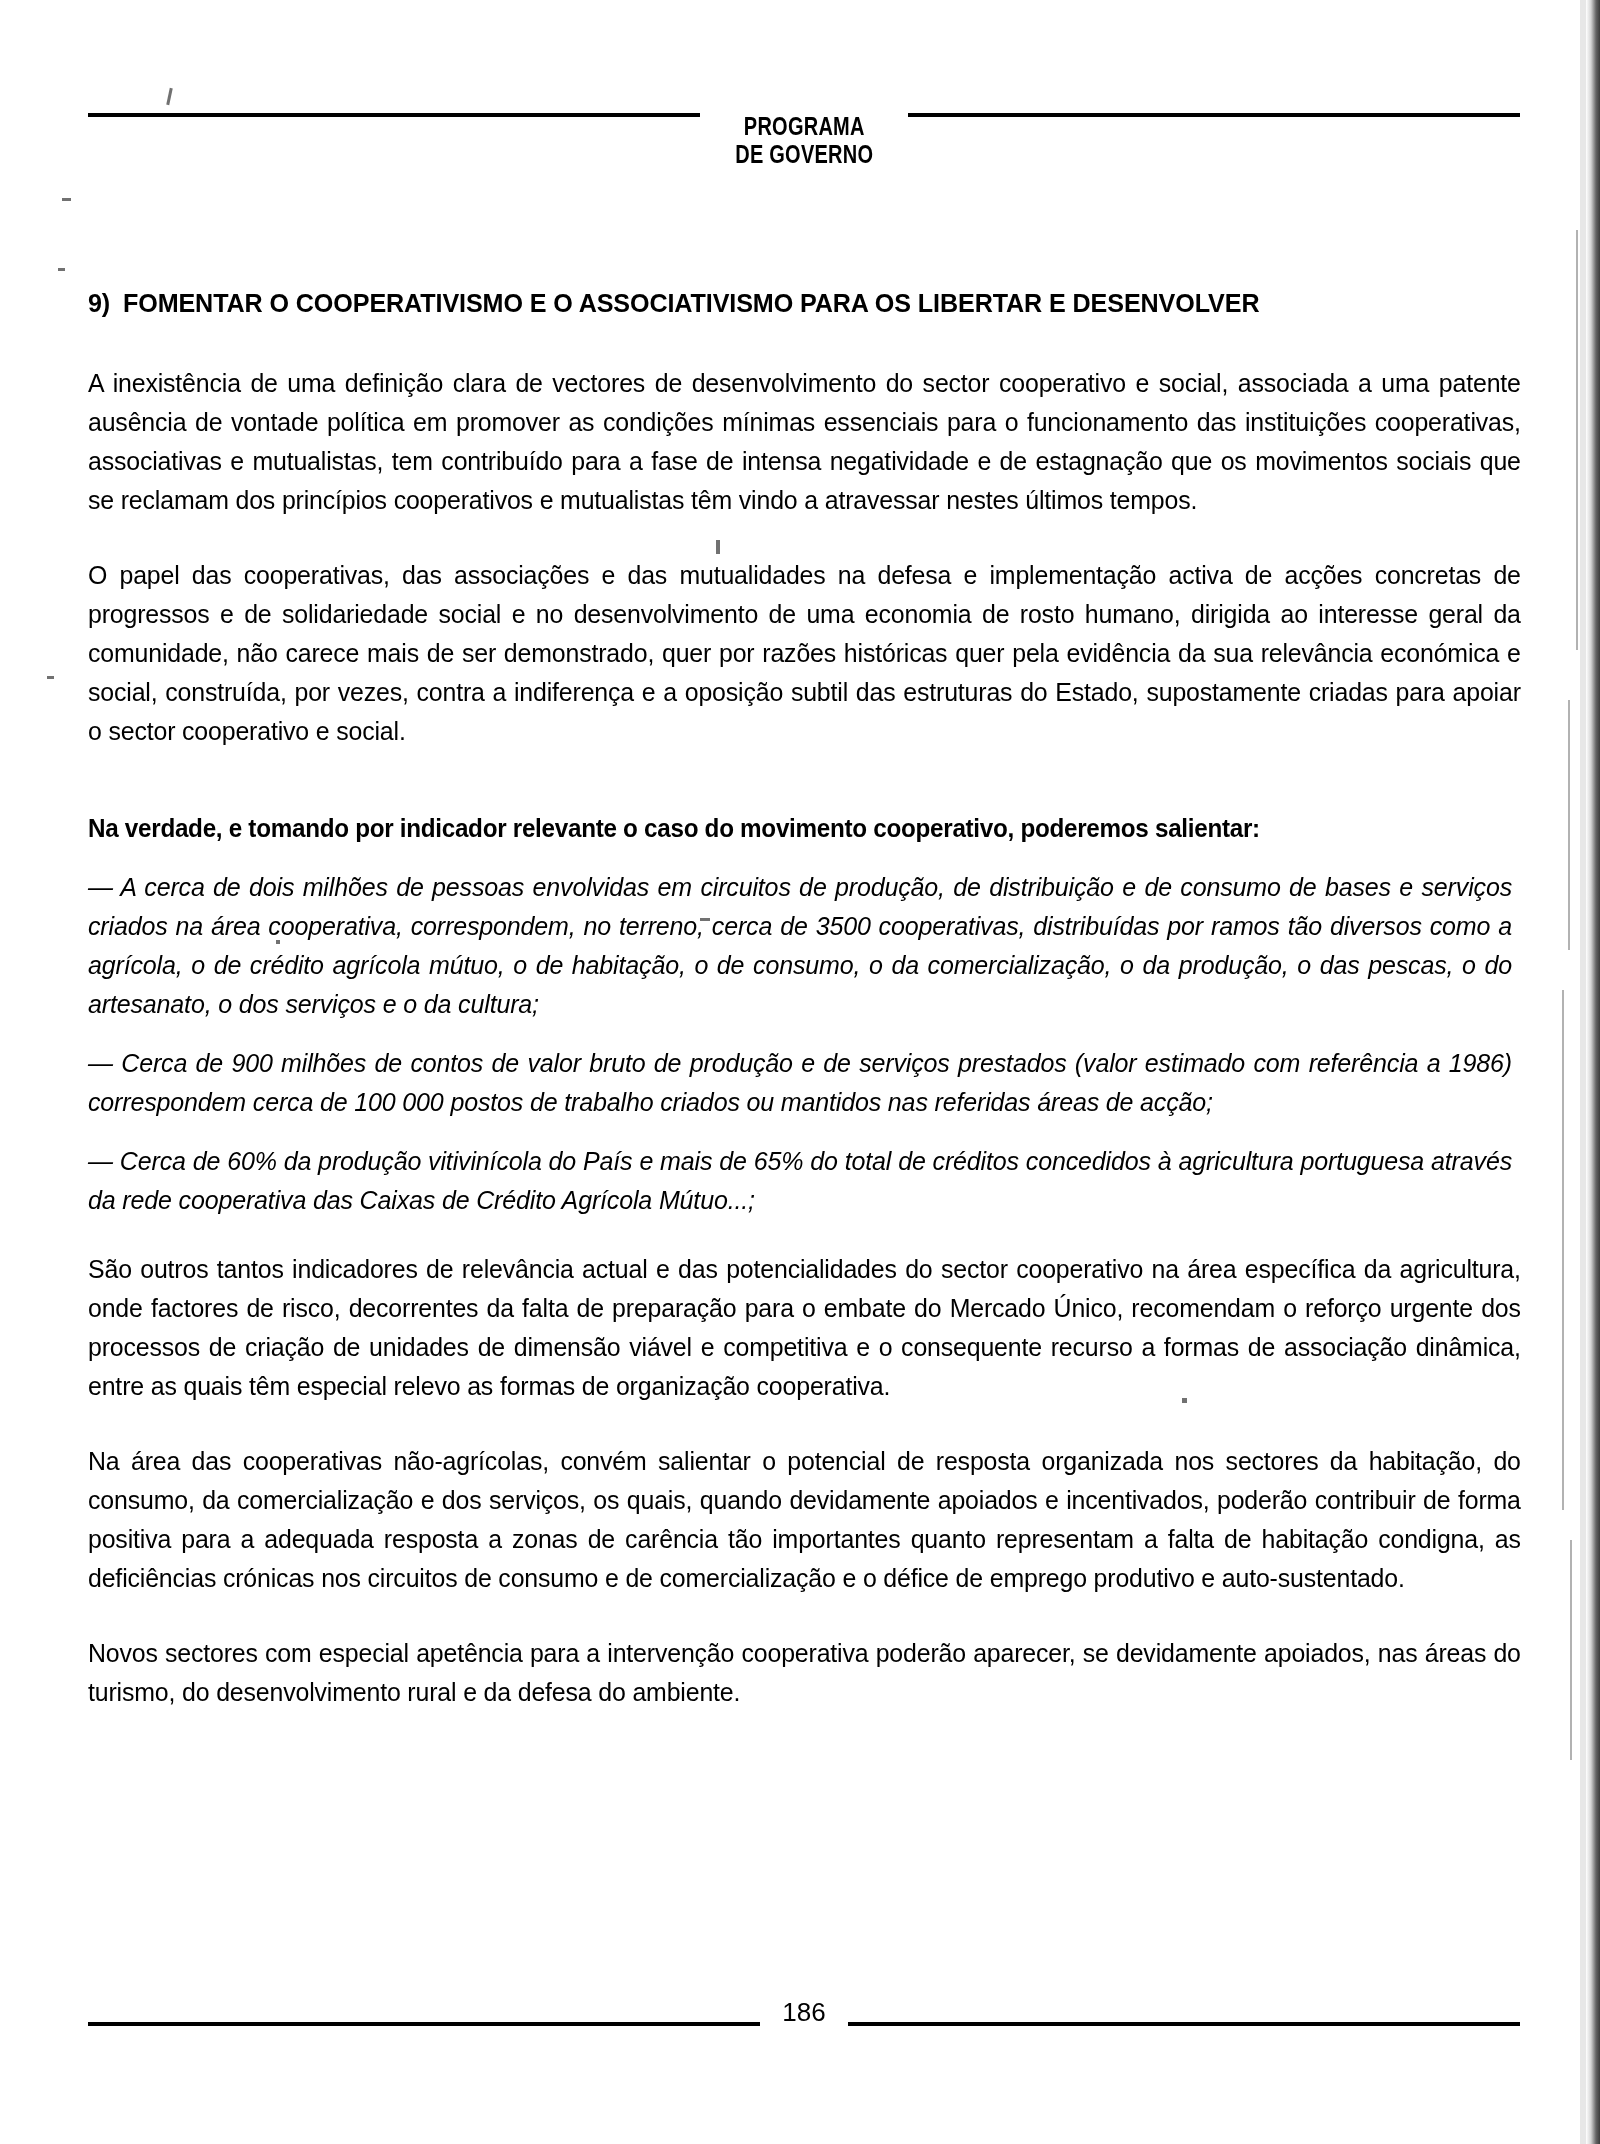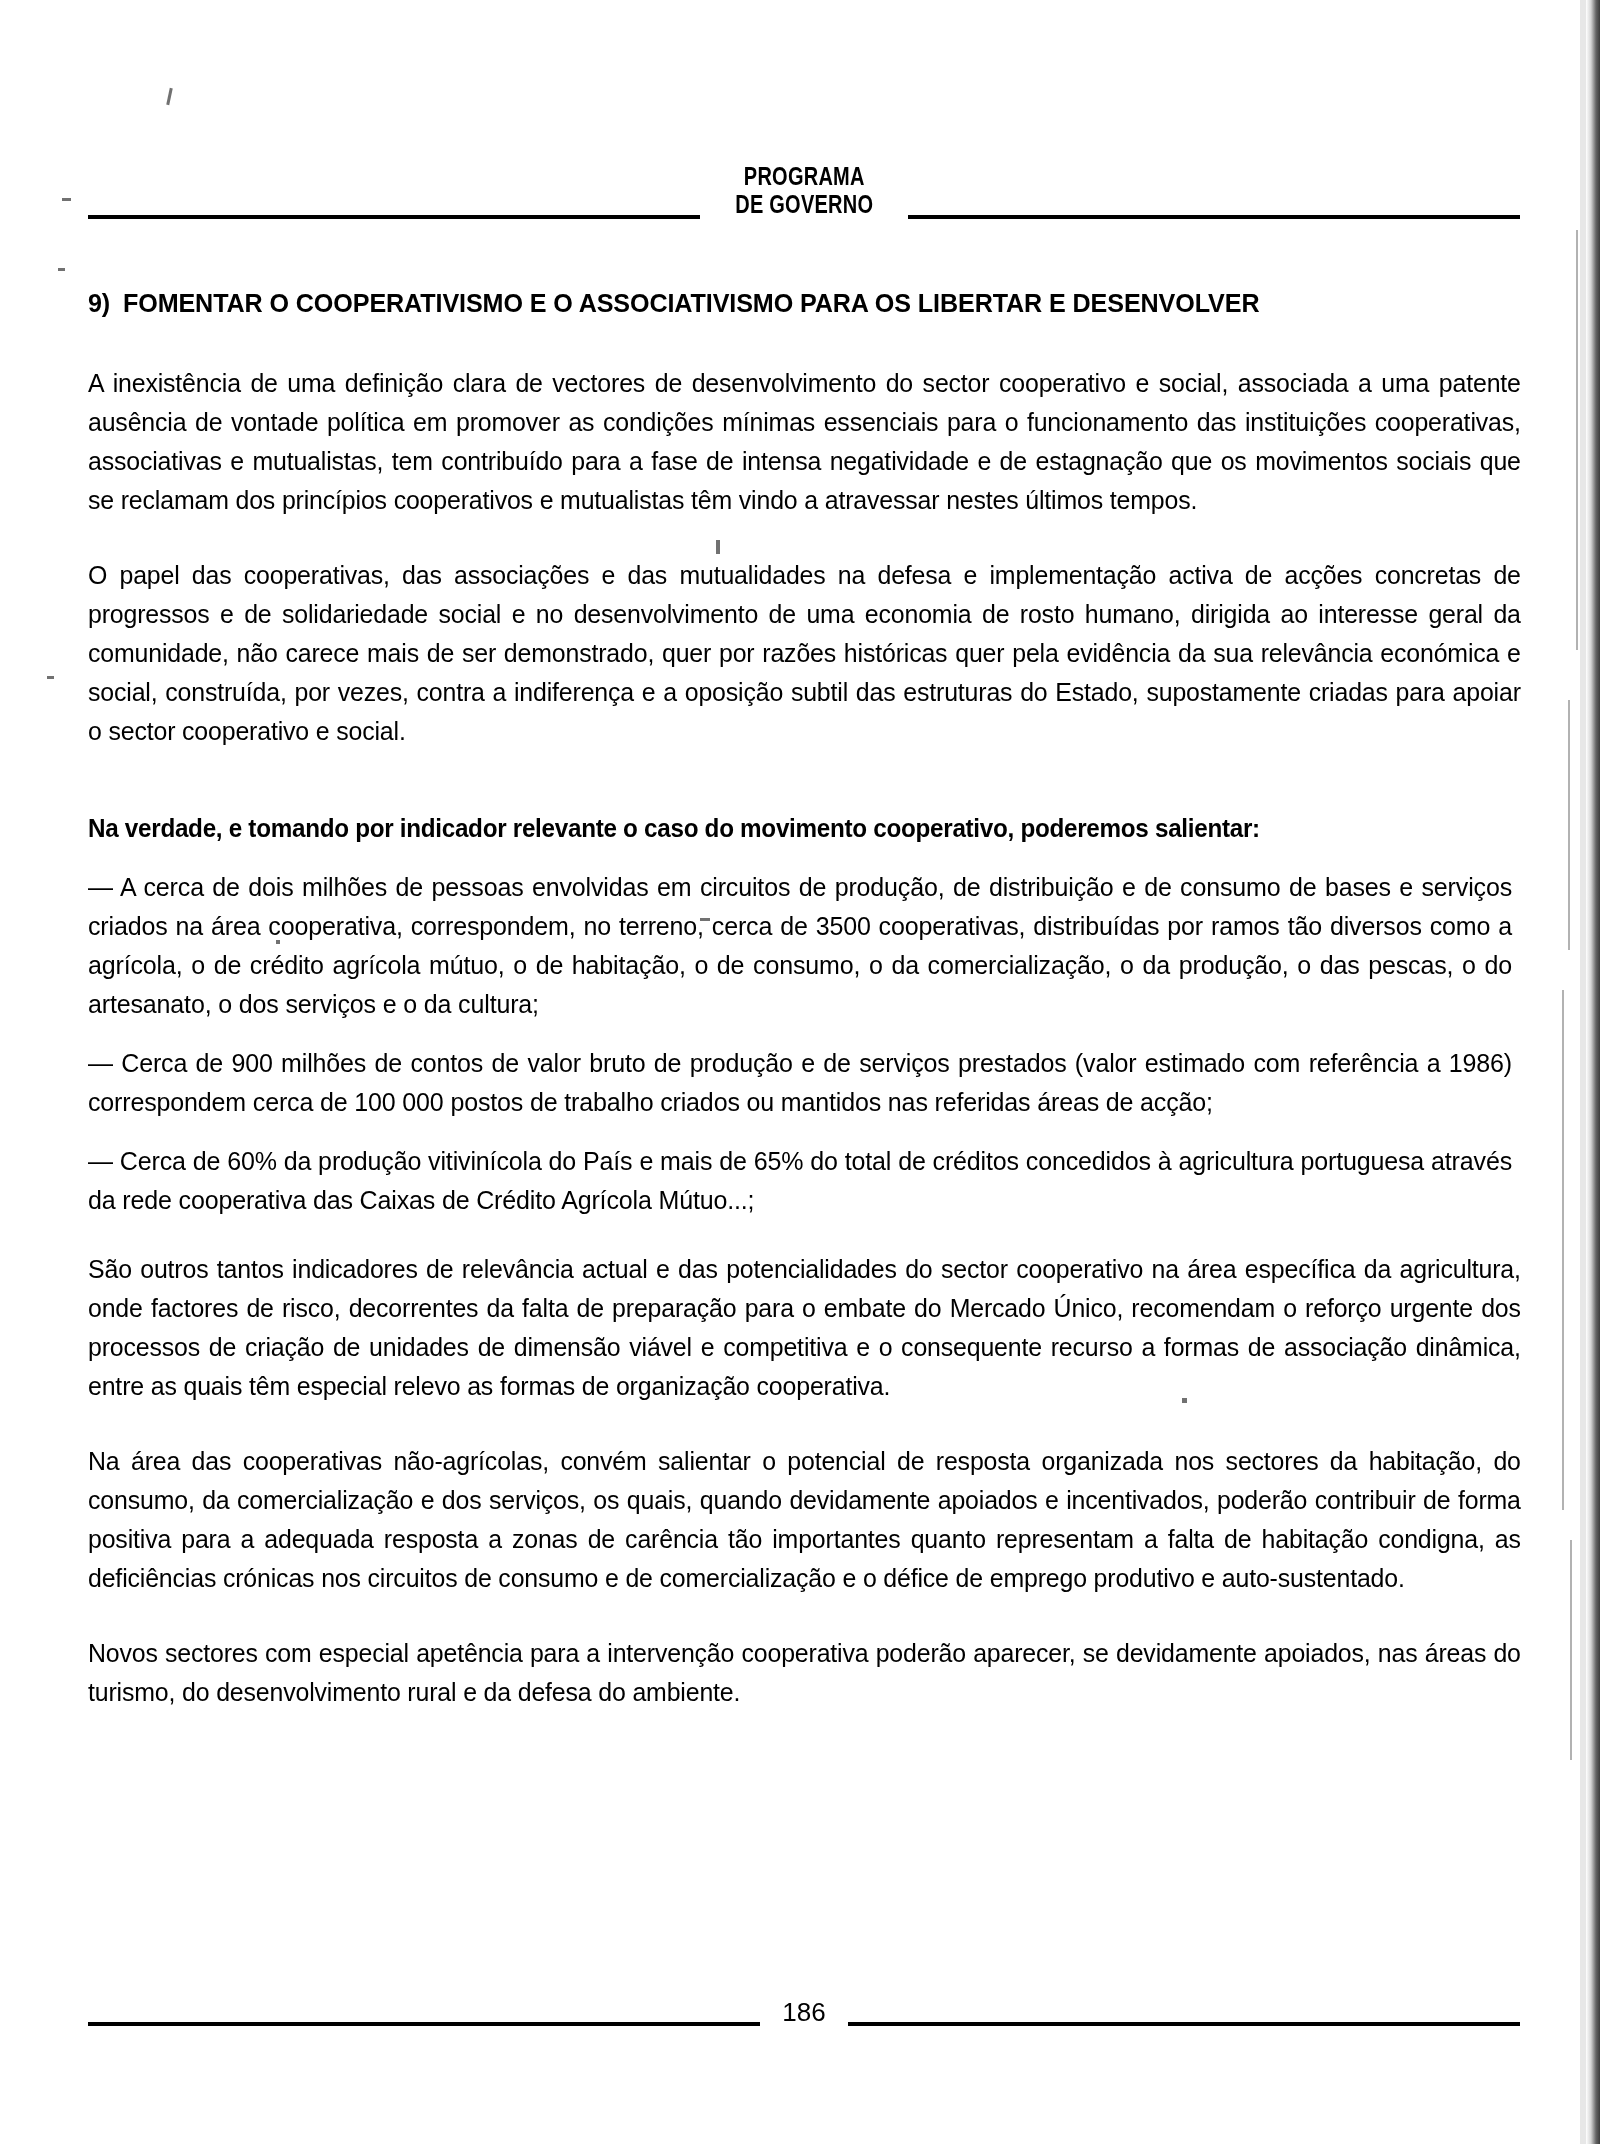--- a/index.html
+++ b/index.html
@@ -50,25 +50,25 @@
   .speck {
     position: absolute;
     background: #1a1a1a;
     opacity: .62;
   }
 
   
   .runhead {
     position: absolute;
     left: 88px;
-    top: 132px;
+    top: 112px;
     width: 1432px;
     height: 86px;
     display: flex;
-    align-items: flex-end;
+    align-items: flex-start;
     justify-content: center;
   }
   .runhead .rule {
     flex: 1 1 auto;
     height: 4px;
     background: #000;
     position: relative;
     top: 1px;
   }
   .runhead .rule.left  { margin-right: 18px; }
@@ -126,20 +126,21 @@
     letter-spacing: -0.3px;
     transform: scaleX(0.97);
     transform-origin: left top;
     white-space: nowrap;
   }
 
   ul.dash-list {
     list-style: none;
     margin: 0 16px 30px 0;
     padding: 0;
+    font-style: italic;
   }
   ul.dash-list li {
     font-size: 25px;
     line-height: 39px;
     margin: 0 0 20px 0;
     text-align: justify;
     text-justify: inter-word;
     letter-spacing: -0.15px;
   }
   ul.dash-list li:last-child { margin-bottom: 0; }

